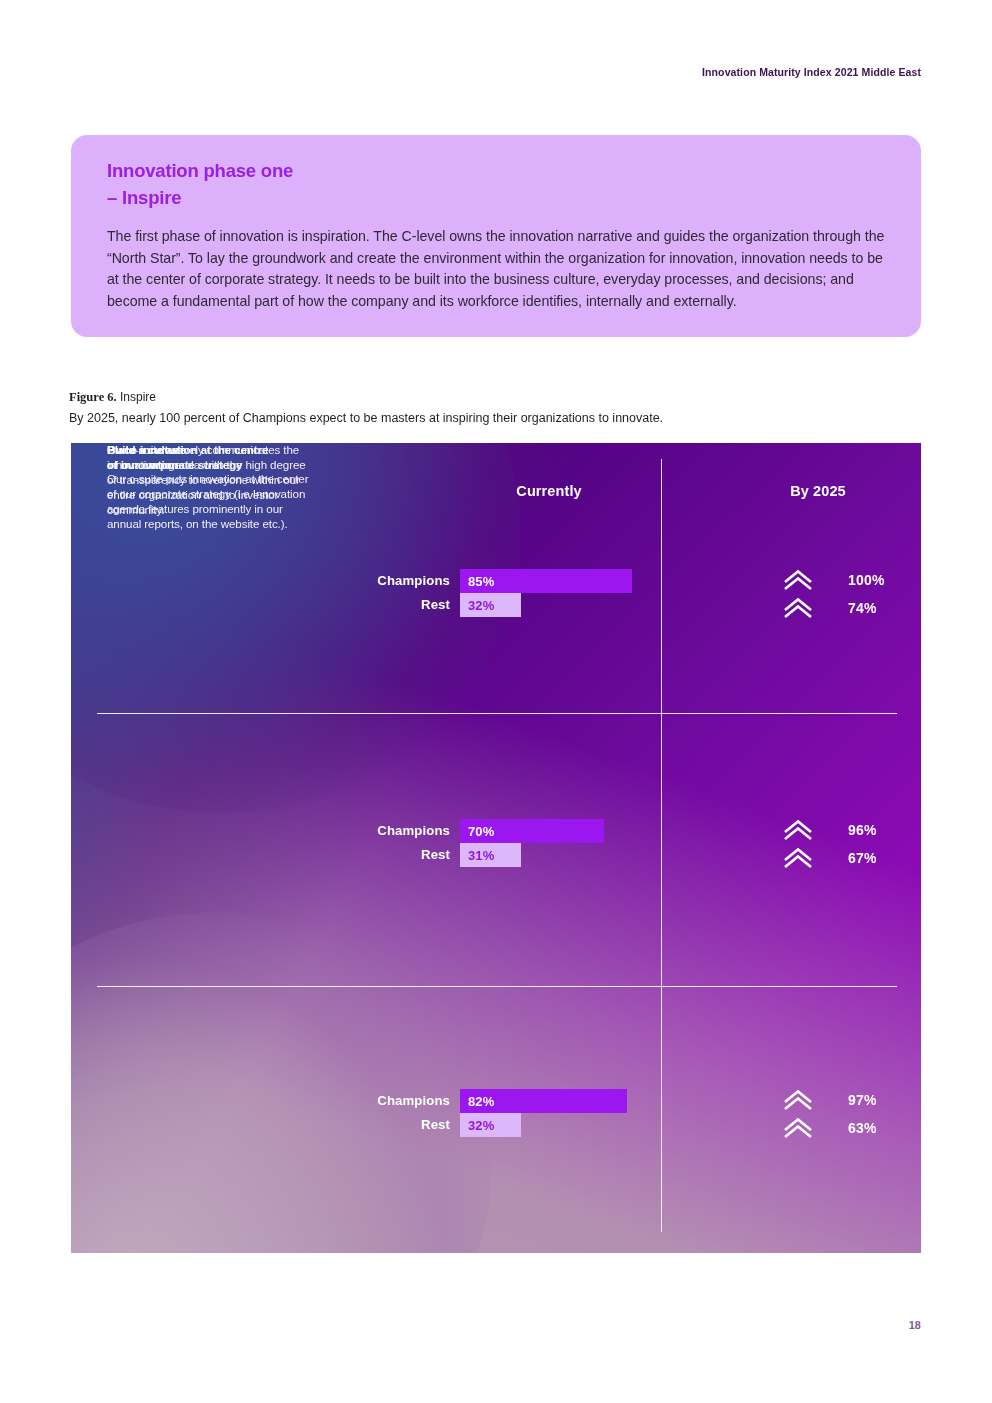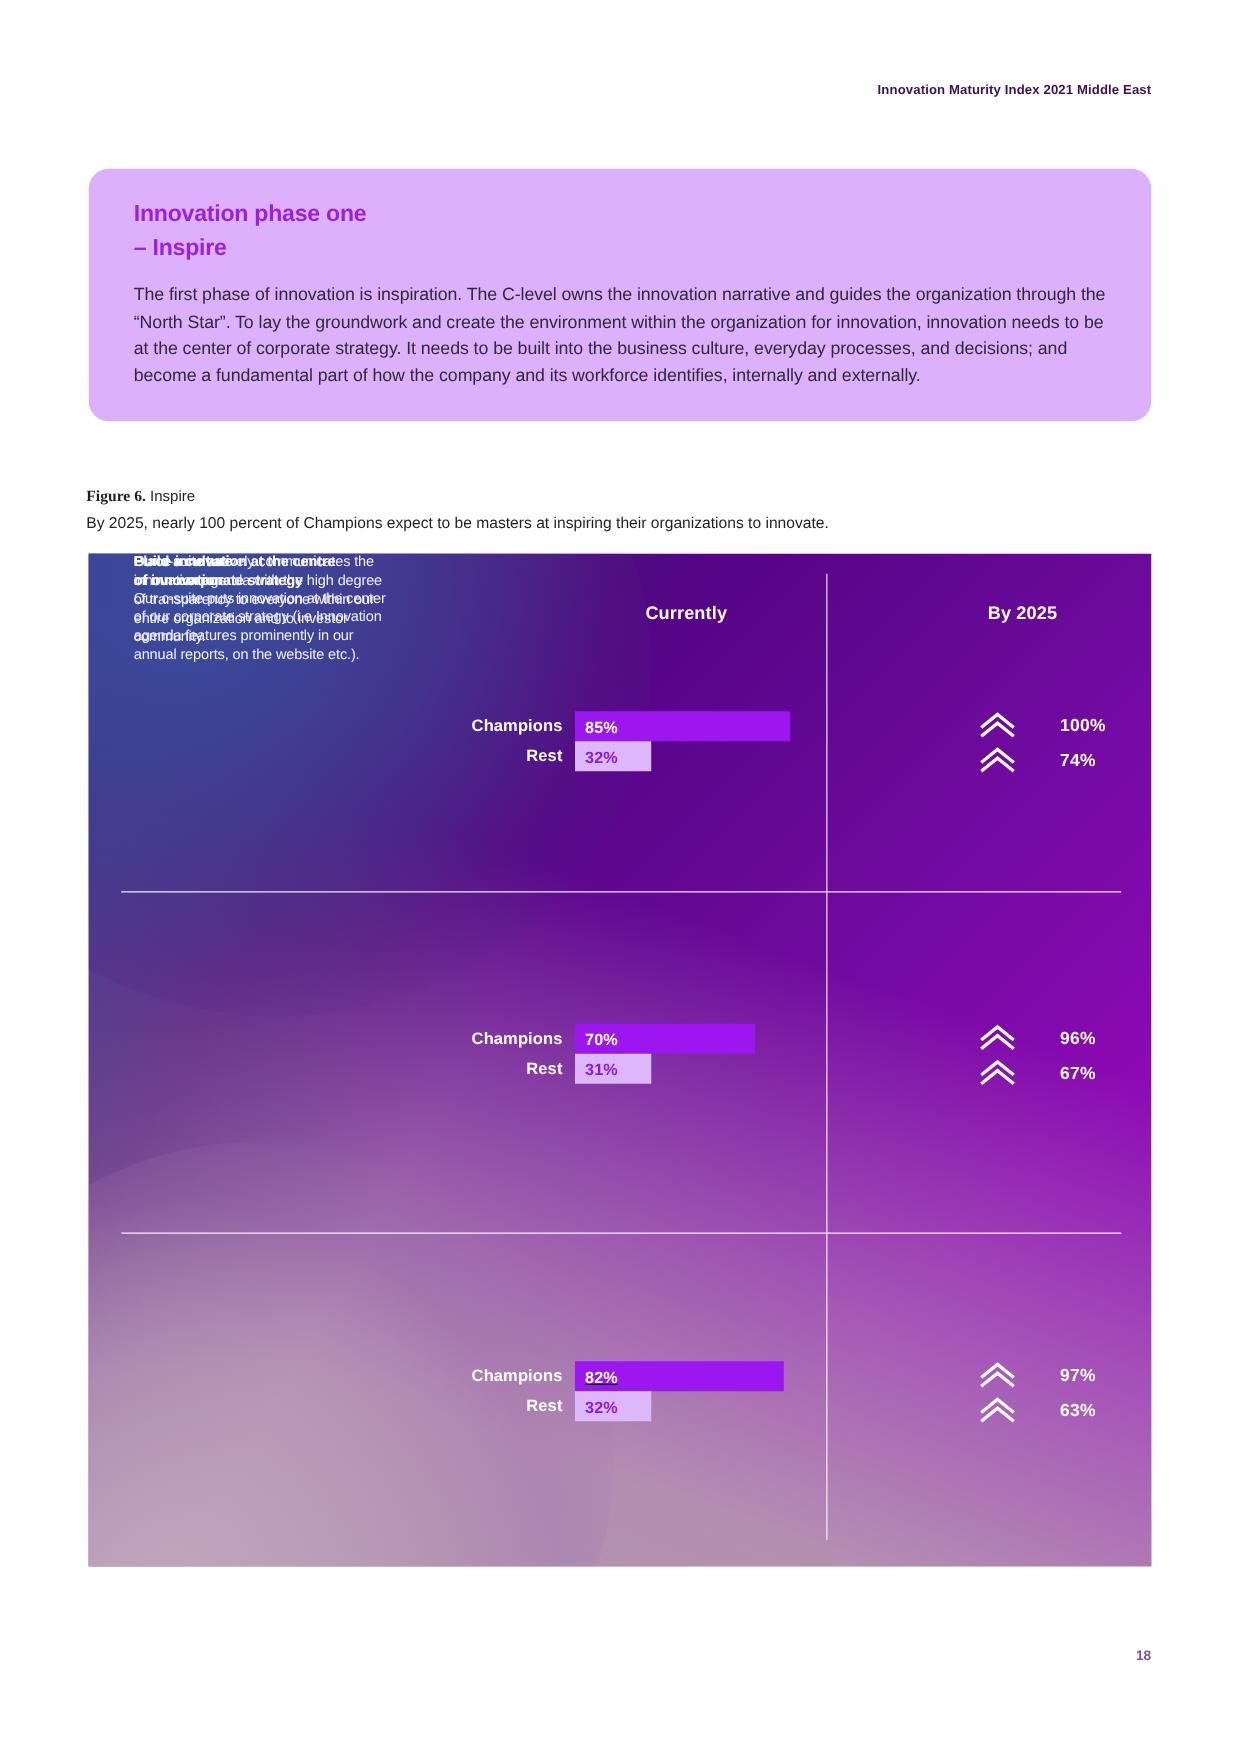--- a/index.html
+++ b/index.html
@@ -398,21 +398,21 @@
         <div>Build a culture</div>
         <div>of innovation</div>
       </div>
     </div>
 
     <div class="bars" style="top:0;">
       <div class="bar-line" style="top:646px;">
         <div class="bar-name-wrap">
             <div class="bar-name">Champions</div>
           </div>
-        <div class="bar-track" style="width:148px;text-decoration:underline;">
+        <div class="bar-track" style="width:148px;">
           <div class="bar-fill champion" style="width:167px;">82%</div>
         </div>
       </div>
       <div class="bar-line" style="top:670px;">
         <div class="bar-name-wrap">
             <div class="bar-name">Rest</div>
           </div>
         <div class="bar-track" style="width:61px;">
           <div class="bar-fill rest" style="width:61px;">32%</div>
         </div>

